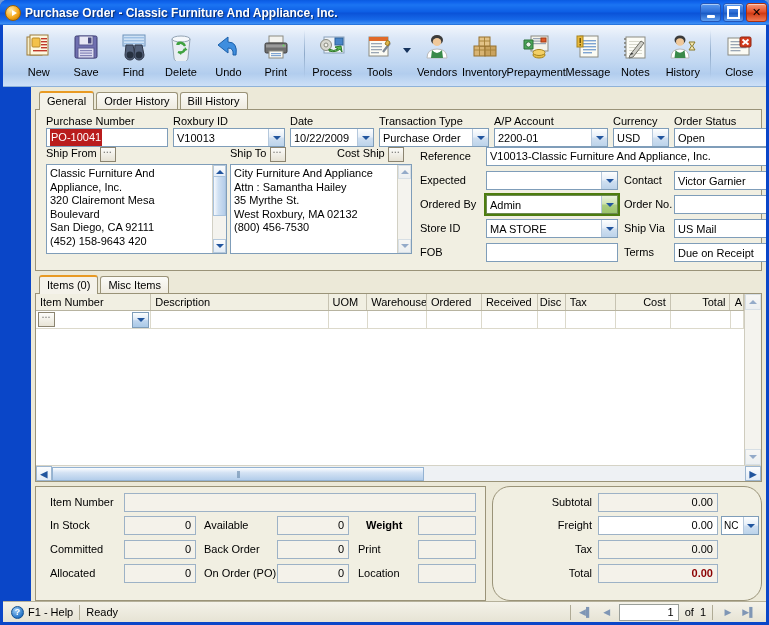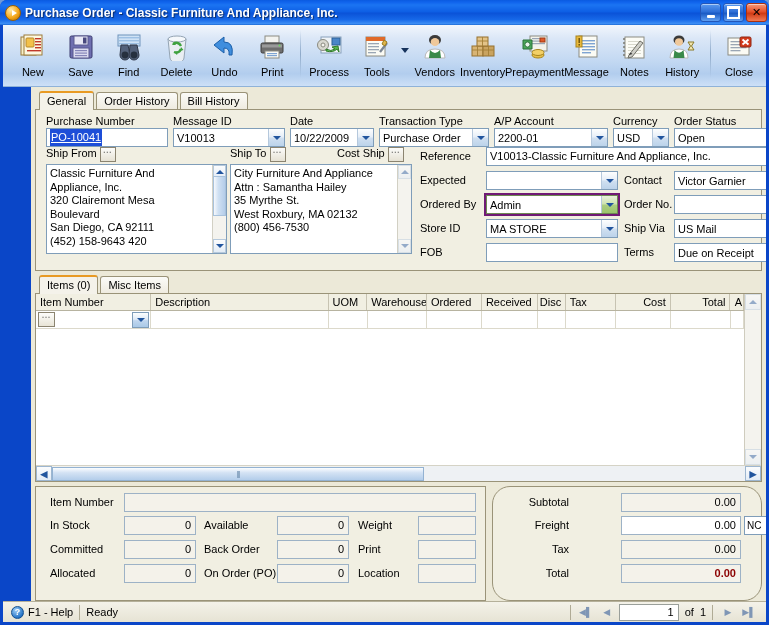--- a/index.html
+++ b/index.html
@@ -78,21 +78,21 @@
     content: ""; width: 9px; height: 8px;
     border: 2px solid #fff; border-top-width: 3px;
     position: absolute;
   }
   
   .toolbar {
     flex: 0 0 62px;
     background: linear-gradient(to bottom, #f2f6fc 0%, #dbe7f7 22%, #c2d8f2 60%, #b2cdee 80%, #cde0f7 100%);
     border-bottom: 1px solid #8fb2d8;
     display: flex; align-items: flex-start;
-    padding: 3px 3px 0 6px;
+    padding: 3px 3px 0 12px;
     position: relative;
   }
   .tbtn {
     width: 56px; height: 56px;
     display: flex; flex-direction: column; align-items: center;
     justify-content: flex-start;
     padding-top: 3px;
     cursor: default;
   }
   .tbtn .glyph {
@@ -171,26 +171,26 @@
     background: linear-gradient(to bottom, #fdfefe 0%, #e7eff8 45%, #cfdff0 55%, #bcd3ea 100%);
     border-left: 1px solid #b5c8dc;
     display: flex; align-items: center; justify-content: center;
   }
   .arrow::after {
     content: ""; width: 0; height: 0;
     border-left: 4px solid transparent; border-right: 4px solid transparent;
     border-top: 4px solid #21559e;
   }
   .combo.hl { border: 1px solid #6d8a52; }
-  .hlwrap { background: #701a75; padding: 2px; display: inline-block; }
+  .hlwrap { background: #4d7c0f; padding: 2px; display: inline-block; }
   .hlwrap .arrow {
     background: linear-gradient(to bottom, #e9f2dc 0%, #cfe3b2 45%, #abcd7f 55%, #9bc46c 100%);
   }
   .sel-text {
-    background: #1d4ed8; color: #fff; padding: 0 1px; text-decoration: underline;
+    background: #b91c1c; color: #fff; padding: 0 1px;
   }
   .dots-btn {
     width: 16px; height: 15px;
     background: linear-gradient(to bottom, #fcfcfa, #e6e2d4);
     border: 1px solid #8b8470;
     display: inline-flex; align-items: center; justify-content: center;
     font-size: 9px; line-height: 1; color: #333; letter-spacing: 1px;
     vertical-align: middle;
   }
   .dots-btn span { margin-top: -5px; }
@@ -595,21 +595,21 @@
     </div>
 
     <div class="panel" style="height:162px;margin-top:-1px;">
 
       <div style="position:relative;height:32px;">
         <div class="lbl" style="position:absolute;left:4px;top:0;">Purchase Number</div>
         <div class="fld" style="position:absolute;left:4px;top:13px;width:122px;">
           <span class="sel-text">PO-10041</span>
         </div>
 
-        <div class="lbl" style="position:absolute;left:131px;top:0;">Message ID</div>
+        <div class="lbl" style="position:absolute;left:131px;top:0;">Roxbury ID</div>
         <div class="combo" style="position:absolute;left:131px;top:13px;width:112px;">
           <span class="ctext">V10013</span>
           <span class="arrow"></span>
         </div>
 
         <div class="lbl" style="position:absolute;left:248px;top:0;">Date</div>
         <div class="combo" style="position:absolute;left:248px;top:13px;width:84px;">
           <span class="ctext">10/22/2009</span>
           <span class="arrow"></span>
         </div>
@@ -813,21 +813,21 @@
           </div>
 
           <div class="lbl" style="position:absolute;left:8px;top:27px;">In Stock</div>
           <div class="ro-fld" style="position:absolute;left:82px;top:24px;width:72px;">
             <span>0</span>
           </div>
           <div class="lbl" style="position:absolute;left:162px;top:27px;">Available</div>
           <div class="ro-fld" style="position:absolute;left:235px;top:24px;width:72px;">
             <span>0</span>
           </div>
-          <div class="lbl" style="position:absolute;left:316px;top:27px;">Weight</div>
+          <div class="lbl" style="position:absolute;left:324px;top:27px;font-weight:bold;">Weight</div>
           <div class="ro-fld" style="position:absolute;left:376px;top:24px;width:58px;">
             <span></span>
           </div>
 
           <div class="lbl" style="position:absolute;left:8px;top:51px;">Committed</div>
           <div class="ro-fld" style="position:absolute;left:82px;top:48px;width:72px;">
             <span>0</span>
           </div>
           <div class="lbl" style="position:absolute;left:162px;top:51px;">Back Order</div>
           <div class="ro-fld" style="position:absolute;left:235px;top:48px;width:72px;">
@@ -846,21 +846,21 @@
           <div class="ro-fld" style="position:absolute;left:235px;top:72px;width:72px;">
             <span>0</span>
           </div>
           <div class="lbl" style="position:absolute;left:316px;top:75px;">Location</div>
           <div class="ro-fld" style="position:absolute;left:376px;top:72px;width:58px;">
             <span></span>
           </div>
         </div>
       </div>
 
-      <div class="panel" style="width:270px;flex:0 0 270px;position:relative;padding:5px 24px;border-radius:18px;">
+      <div class="panel" style="width:270px;flex:0 0 270px;position:relative;padding:5px 1px;border-radius:18px;">
         <div style="position:relative;height:88px;">
           <div class="lbl" style="position:absolute;right:168px;top:4px;">Subtotal</div>
           <div class="ro-fld" style="position:absolute;left:104px;top:1px;width:120px;">
             <span>0.00</span>
           </div>
 
           <div class="lbl" style="position:absolute;right:168px;top:27px;">Freight</div>
           <div class="ro-fld" style="position:absolute;left:104px;top:24px;width:120px;background:#fff;">
             <span>0.00</span>
           </div>

